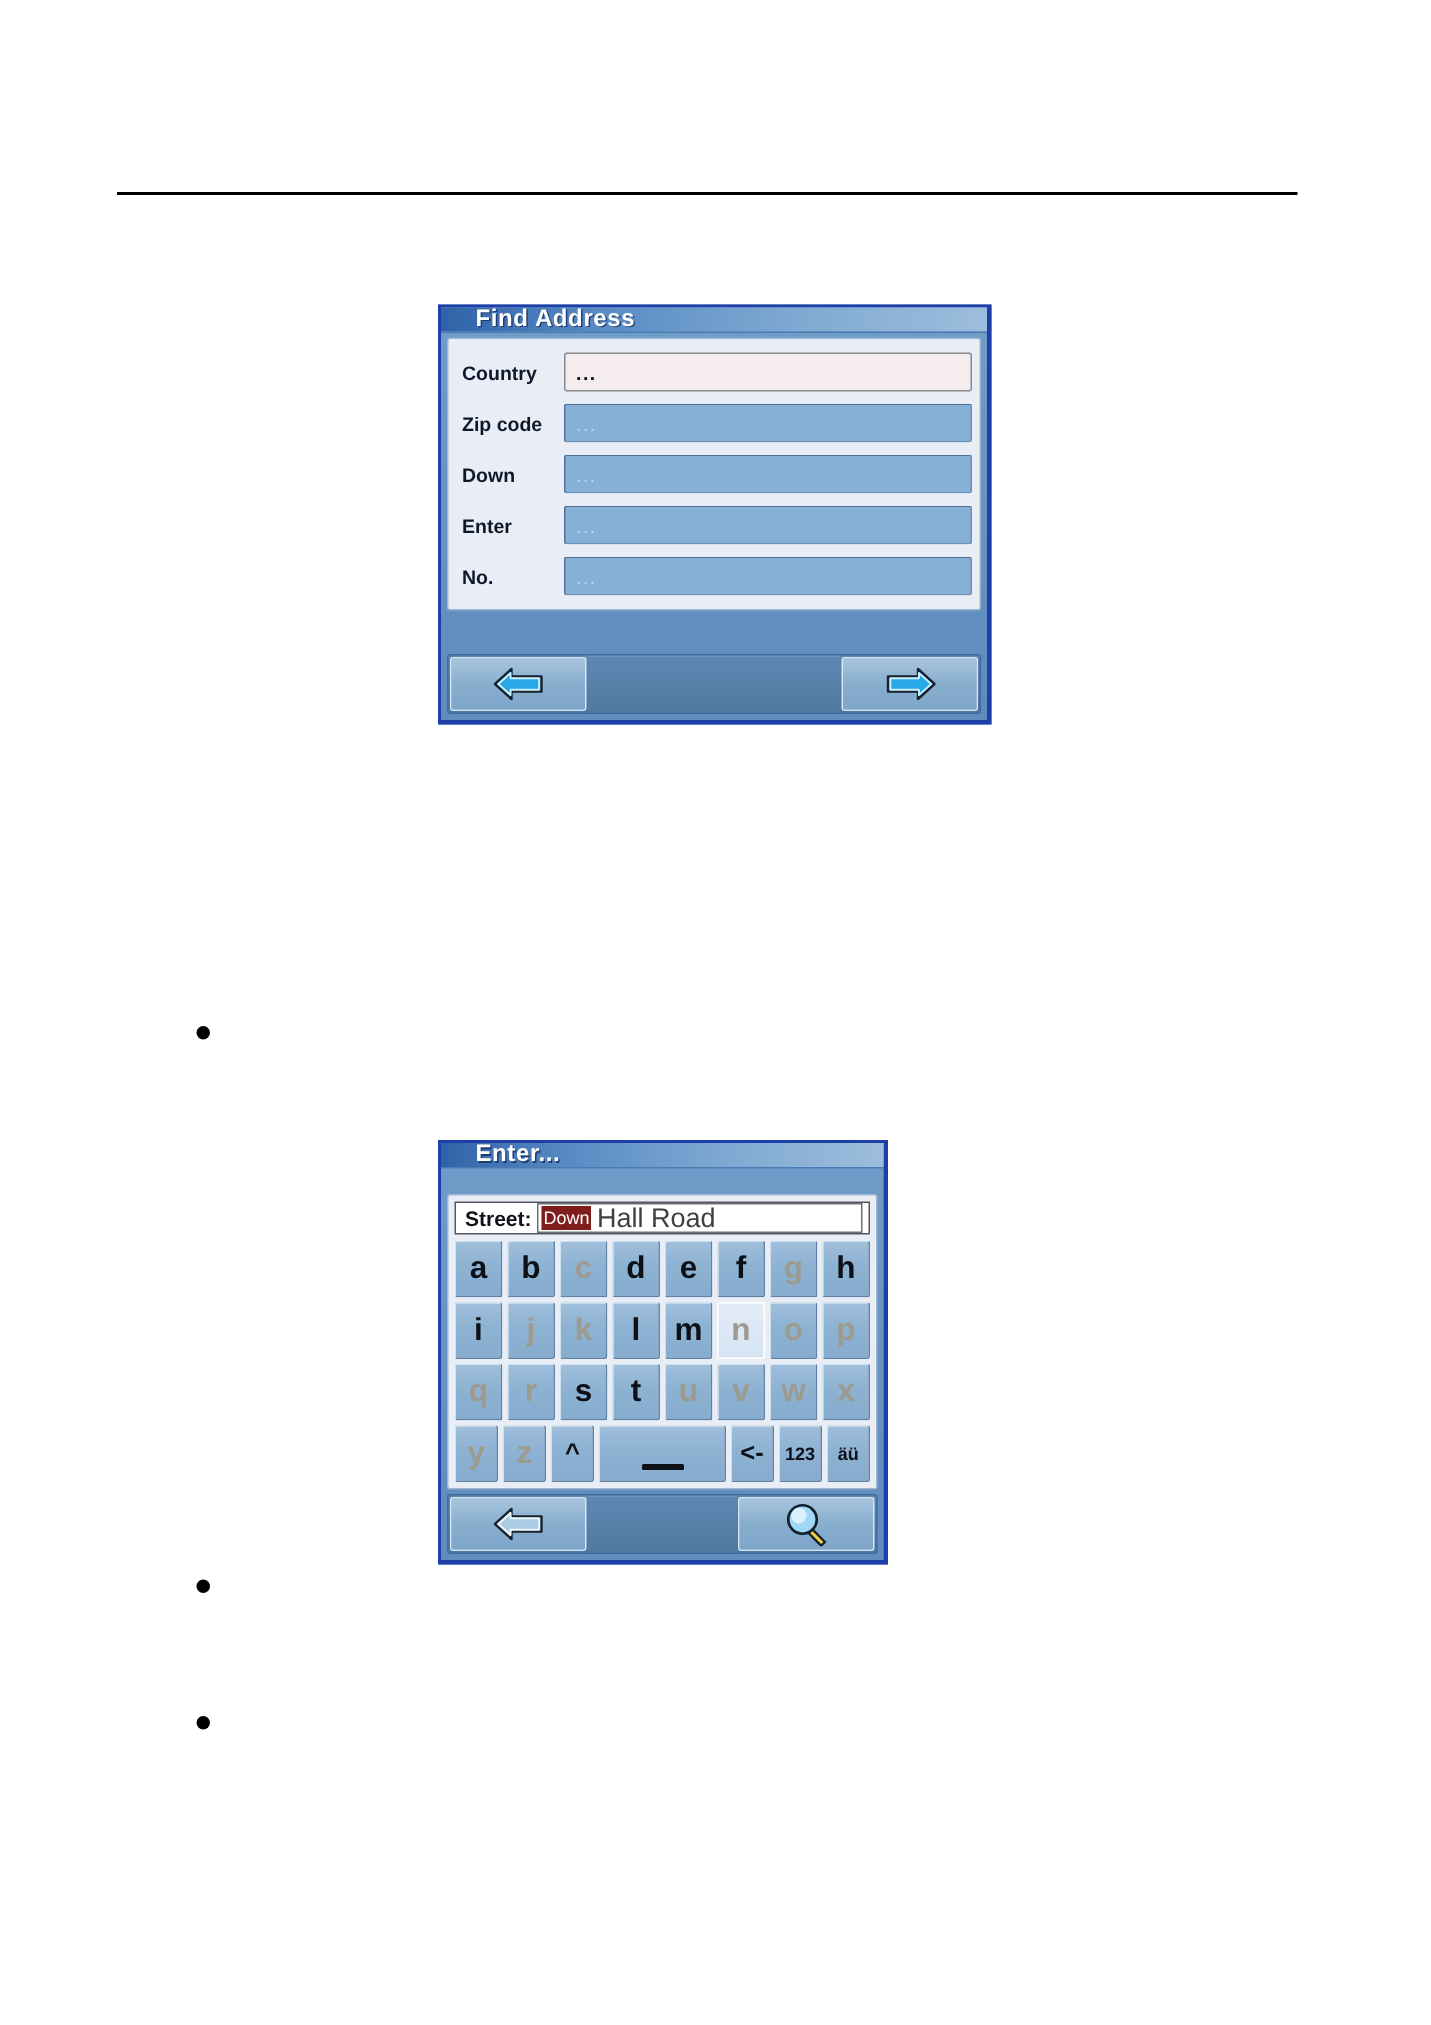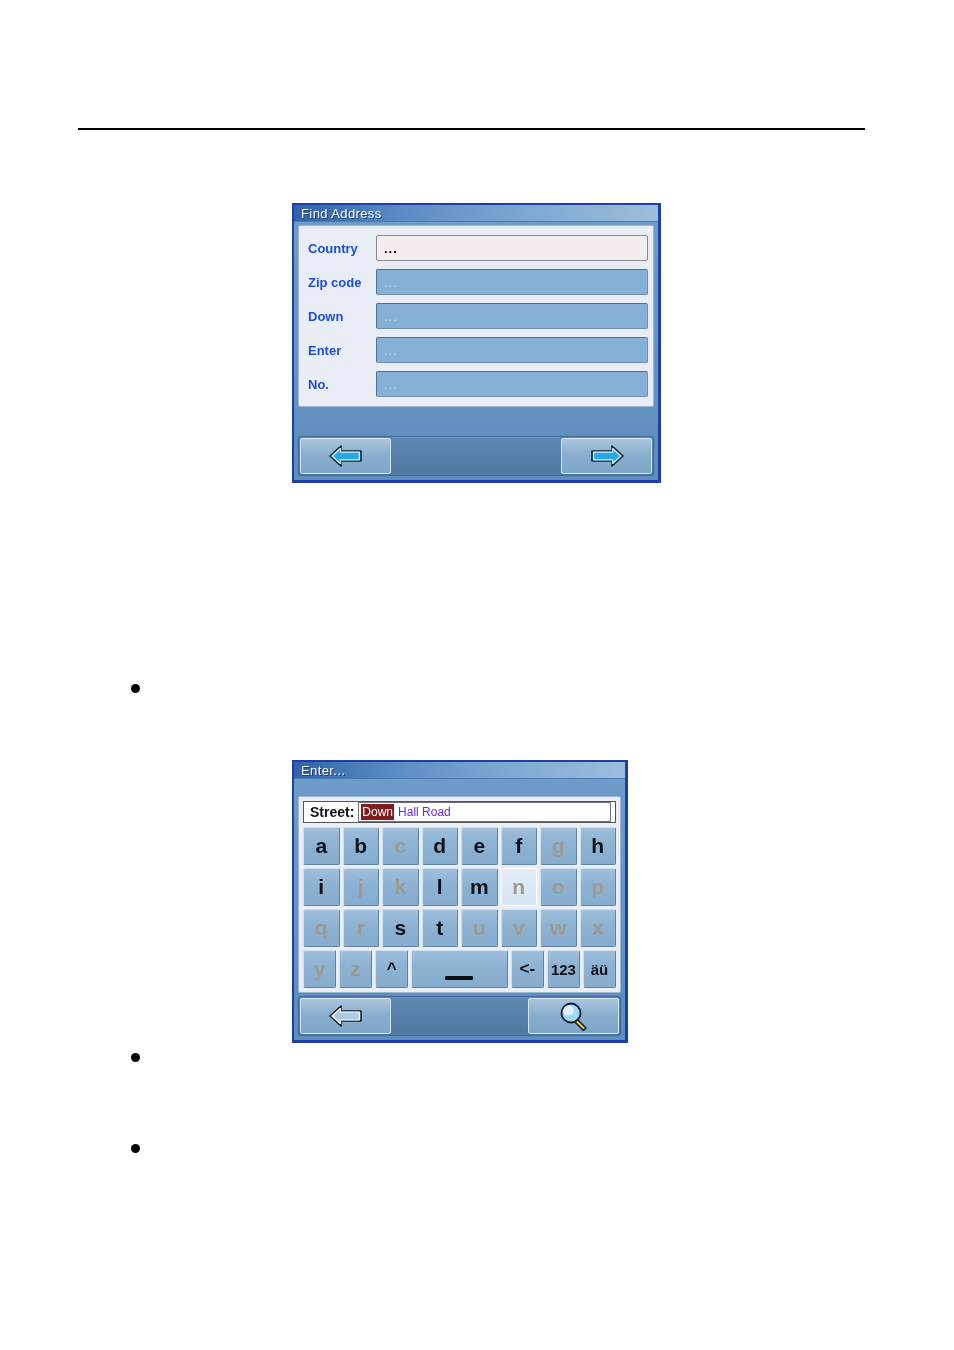--- a/index.html
+++ b/index.html
@@ -58,24 +58,25 @@
     height: 17px;
     background: linear-gradient(90deg, #2f62a8 0%, #5a8cc4 30%, #7fa9d2 65%, #9dbddc 100%);
     border-bottom: 1px solid #4a7cb4;
     display: flex;
     align-items: center;
     padding-left: 7px;
     box-sizing: border-box;
   }
   .titlebar-text {
     color: #ffffff;
-    font-size: 13px;
-    font-weight: normal;
+    font-size: 16px;
+    font-weight: bold;
     letter-spacing: 0.4px;
     text-shadow: 1px 1px 0 rgba(20,40,90,0.75);
+    margin-left: 16px;
   }
 
   
   .form-panel {
     margin: 3px 4px 0 4px;
     background: #e9eef6;
     border: 1px solid #9cb6d4;
     border-radius: 2px;
     padding: 5px 5px 5px 5px;
     box-sizing: border-box;
@@ -83,21 +84,21 @@
   .form-row {
     display: flex;
     align-items: center;
     height: 34px;
   }
   .form-label {
     width: 72px;
     flex: 0 0 72px;
     font-size: 13px;
     font-weight: bold;
-    color: #1d4ed8;
+    color: #0f172a;
     padding-left: 4px;
     box-sizing: border-box;
   }
   .form-field {
     flex: 1 1 auto;
     height: 26px;
     box-sizing: border-box;
     border: 1px solid #6f90b4;
     border-top-color: #4f7198;
     border-left-color: #4f7198;
@@ -187,22 +188,22 @@
     overflow: hidden;
   }
   .kb-sel {
     background: #7f1d1d;
     color: #ffffff;
     font-size: 12px;
     padding: 1px 1px;
     line-height: 14px;
   }
   .kb-rest {
-    color: #6d28d9;
-    font-size: 12px;
+    color: #404040;
+    font-size: 18px;
     padding-left: 4px;
   }
 
   .kb-row {
     display: flex;
     gap: 3px;
     margin-bottom: 3px;
   }
   .kb-row:last-child { margin-bottom: 0; }
   .key {
@@ -221,21 +222,21 @@
     color: #0d1016;
     box-sizing: border-box;
   }
   .key.dim { color: #9d9a90; }
   .key.hot {
     background: linear-gradient(180deg, #e2ecf7 0%, #d5e4f3 100%);
     border-color: #ffffff;
   }
   .key.wide { flex: 3.05 1 0; align-items: flex-end; padding-bottom: 5px; }
   .key.small { font-size: 17px; }
-  .key.tiny { font-size: 15px; }
+  .key.tiny { font-size: 12px; }
   .key .spaceline {
     display: block;
     width: 28px;
     height: 4px;
     background: #0d1016;
     border-radius: 1px;
     margin-bottom: 2px;
   }
 </style>
 </head>
@@ -294,21 +295,21 @@
         <svg width="38" height="26" viewBox="0 0 38 26">
           <path d="M24 3 L35 13 L24 23 L24 18 L4 18 L4 8 L24 8 Z" fill="#29a8e8" stroke="#16222e" stroke-width="1.6" stroke-linejoin="round"></path>
           <path d="M24.6 5.6 L32.8 13 L24.6 20.4 L24.6 16.8 L5.6 16.8 L5.6 9.2 L24.6 9.2 Z" fill="none" stroke="#cfeefc" stroke-width="1.3" stroke-linejoin="round"></path>
         </svg>
       </div>
     </div>
 
   </div>
 </div>
 
-<div class="pda" id="dlg-enter" style="left:292px; top:760px; width:336px; height:283px;">
+<div class="pda" id="dlg-enter" style="left:292px; top:760px; width:300px; height:283px;">
   <div class="pda-inner">
 
     <div class="titlebar">
       <span class="titlebar-text">Enter...</span>
     </div>
 
     <div class="kb-panel">
 
       <div class="kb-input">
         <span class="kb-input-label">Street:</span>

